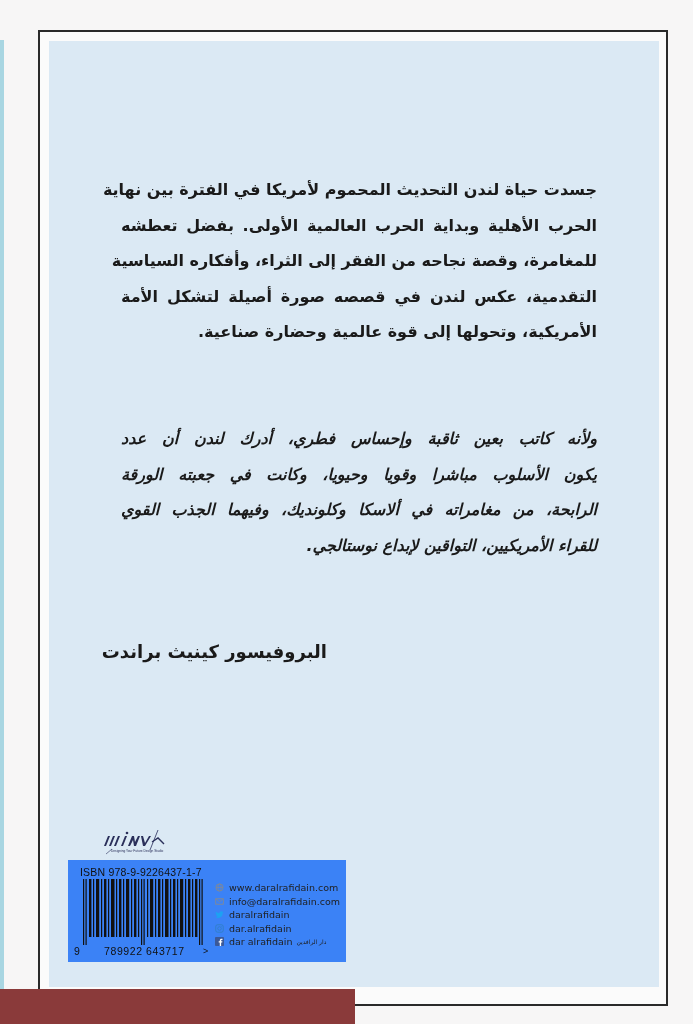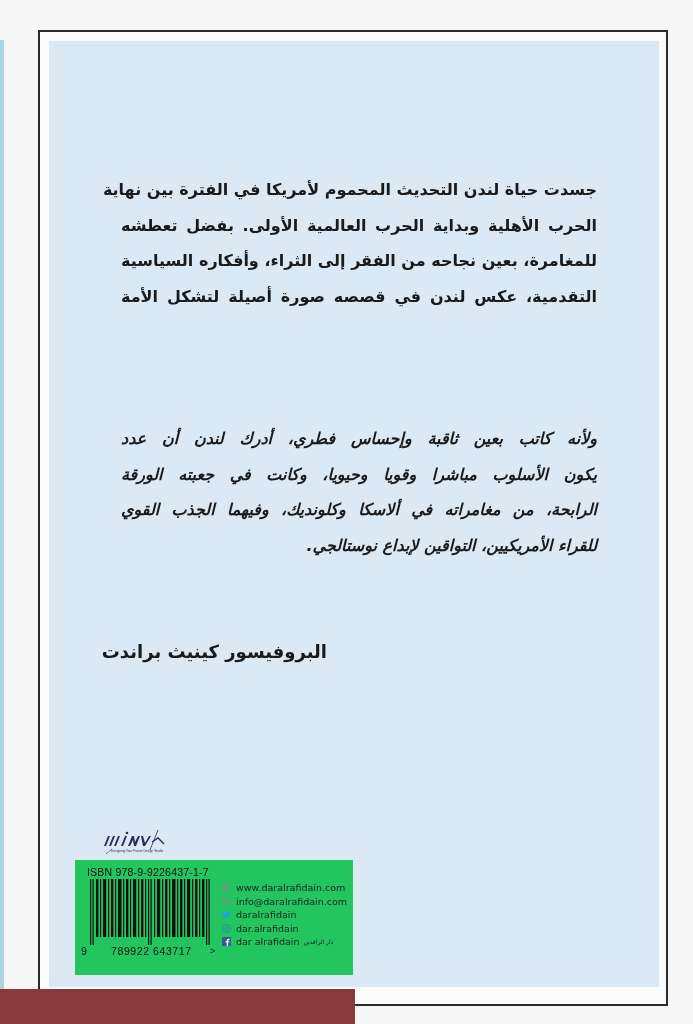--- a/index.html
+++ b/index.html
@@ -68,23 +68,23 @@
       color: #1a1a1a;
       white-space: nowrap;
     }
     .pub-logo {
       position: absolute;
       left: 100px; top: 828px;
       width: 72px; height: 28px;
     }
     .isbn-box {
       position: absolute;
-      left: 75px; top: 860px;
-      width: 278px; height: 115px;
-      background: #22c55e;
+      left: 68px; top: 860px;
+      width: 278px; height: 102px;
+      background: #3b82f6;
     }
     .isbn-label {
       position: absolute;
       left: 12px; top: 6px;
       font-family: "Liberation Sans", sans-serif;
       font-size: 10.5px;
       color: #111;
       letter-spacing: 0.2px;
       white-space: nowrap;
     }
@@ -142,22 +142,23 @@
 <body>
 
 <div class="spine-strip"></div>
 
 <div class="frame"></div>
 <div class="panel"></div>
 
 <div id="para1" class="paragraph">
   <span class="line">جسدت حياة لندن التحديث المحموم لأمريكا في الفترة بين نهاية</span>
   <span class="line">الحرب الأهلية وبداية الحرب العالمية الأولى. بفضل تعطشه</span>
-  <span class="line">للمغامرة، بعين نجاحه من الفقر إلى الثراء، وأفكاره السياسية</span>
+  <span class="line">للمغامرة، وقصة نجاحه من الفقر إلى الثراء، وأفكاره السياسية</span>
   <span class="line">التقدمية، عكس لندن في قصصه صورة أصيلة لتشكل الأمة</span>
+  <span class="line last">الأمريكية، وتحولها إلى قوة عالمية وحضارة صناعية.</span>
 </div>
 
 <div id="para2" class="paragraph">
   <span class="line">ولأنه كاتب بعين ثاقبة وإحساس فطري، أدرك لندن أن عدد</span>
   <span class="line">يكون الأسلوب مباشرا وقويا وحيويا، وكانت في جعبته الورقة</span>
   <span class="line">الرابحة، من مغامراته في ألاسكا وكلونديك، وفيهما الجذب القوي</span>
   <span class="line last">للقراء الأمريكيين، التواقين لإبداع نوستالجي.</span>
 </div>
 
 <div class="signature">البروفيسور كينيث براندت</div>

